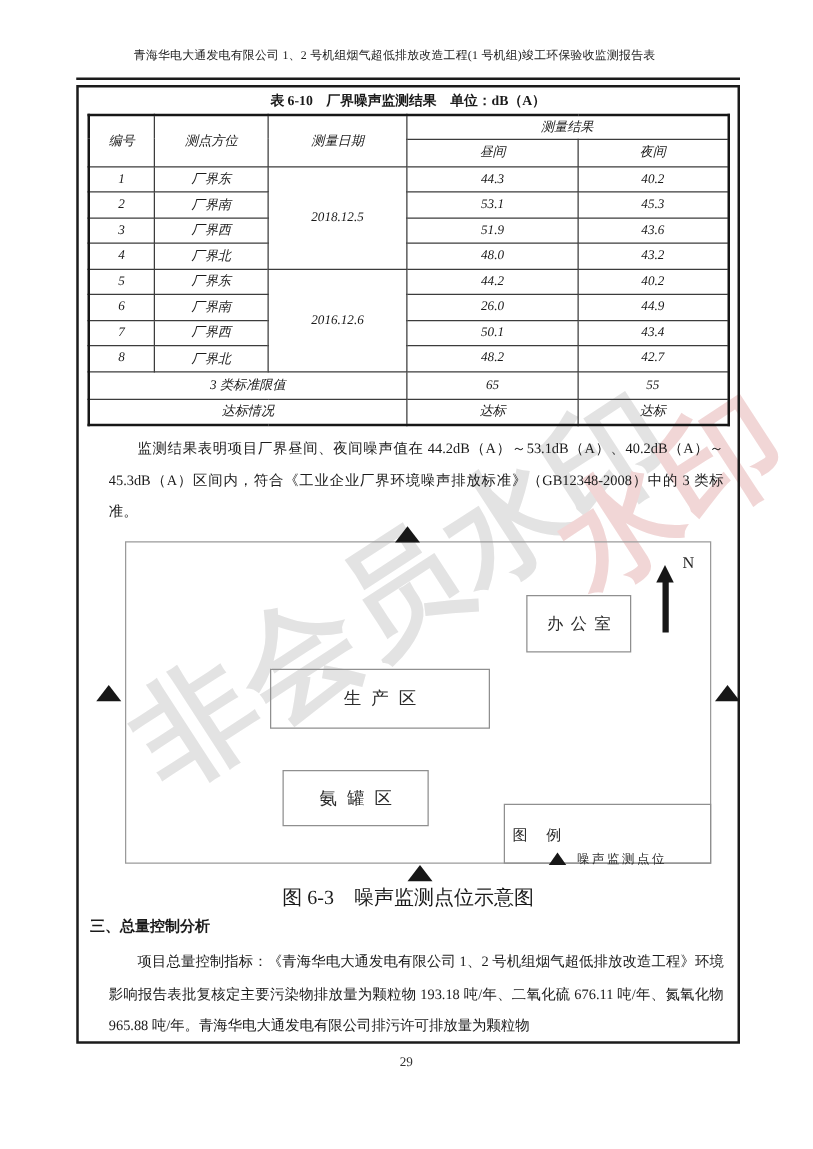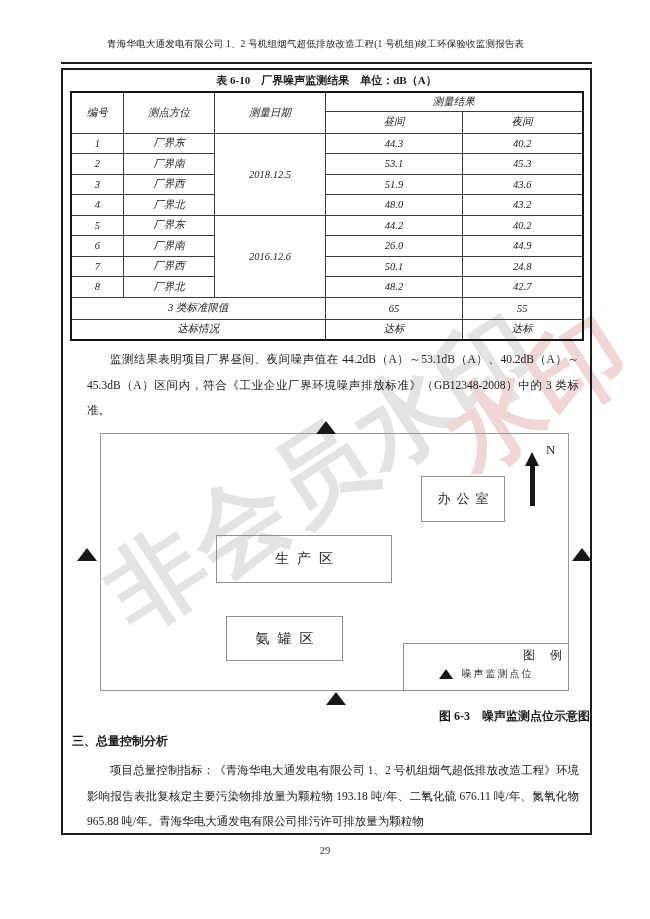--- a/index.html
+++ b/index.html
@@ -30,34 +30,34 @@
   .para2{top:688px;}
   .section-heading{position:absolute;left:9px;top:663px;font-size:12px;font-weight:bold;z-index:2;}
   
   .diagram{position:absolute;left:37px;top:363px;width:467px;height:256px;border:1px solid #9a9a9a;box-sizing:content-box;z-index:2;}
   .dbox{position:absolute;border:1px solid #8f8f8f;display:flex;align-items:center;justify-content:center;
     font-size:14px;letter-spacing:8px;text-indent:8px;color:#2b2b2b;}
   .box-office{left:320px;top:42px;width:82px;height:44px;font-size:13px;letter-spacing:6px;text-indent:6px;}
   .box-production{left:115px;top:101px;width:174px;height:46px;}
   .box-ammonia{left:125px;top:182px;width:115px;height:43px;}
   .legend{position:absolute;right:-1px;bottom:-1px;width:164px;height:46px;border:1px solid #8f8f8f;}
-  .legend-title{margin-top:3px;text-align:right;font-size:12px;letter-spacing:6px;text-indent:6px;color:#2b2b2b;}
+  .legend-title{margin-top:16px;text-align:left;font-size:12px;letter-spacing:6px;text-indent:6px;color:#2b2b2b;}
   .legend-row{display:flex;align-items:center;justify-content:center;gap:9px;margin-top:3px;}
   .legend-label{font-size:10px;letter-spacing:2px;color:#2b2b2b;font-family:Liberation Serif, serif;}
   .tri{width:0;height:0;border-left:10px solid transparent;border-right:10px solid transparent;border-bottom:13px solid #171717;position:absolute;}
   .tri-sm{width:0;height:0;border-left:7px solid transparent;border-right:7px solid transparent;border-bottom:10px solid #171717;}
   .tri-top{left:215px;top:-13px;}
   .tri-left{left:-24px;top:114px;}
   .tri-right{left:471px;top:114px;}
   .tri-bottom{left:225px;top:258px;}
   .north{position:absolute;left:424px;top:8px;width:40px;height:66px;}
   .north-label{position:absolute;left:21px;top:0;font-size:13px;color:#2b2b2b;}
   .north-head{position:absolute;left:0;top:10px;width:0;height:0;border-left:7px solid transparent;border-right:7px solid transparent;border-bottom:14px solid #171717;}
   .north-shaft{position:absolute;left:4.5px;top:22px;width:5px;height:42px;background:#171717;}
-  .caption{position:absolute;left:0;top:638px;width:100%;text-align:right;font-size:12px;font-weight:bold;z-index:2;}
+  .caption{position:absolute;left:0;top:638px;width:100%;text-align:center;font-size:16px;font-weight:normal;z-index:2;}
 </style>
 </head>
 <body>
 
 <div class="wm wm-gray" style="color:#e3e3e3">非会员水印</div>
 <div class="wm wm-pink" style="color:#f1d6d6">水印</div>
 
 <div class="doc-header">青海华电大通发电有限公司 1、2 号机组烟气超低排放改造工程(1 号机组)竣工环保验收监测报告表</div>
 <div class="header-rule"></div>
 
@@ -120,21 +120,21 @@
         <tr class="drow">
           <td>6</td>
           <td>厂界南</td>
           <td>26.0</td>
           <td>44.9</td>
         </tr>
         <tr class="drow">
           <td>7</td>
           <td>厂界西</td>
           <td>50.1</td>
-          <td>24.8</td>
+          <td>43.4</td>
         </tr>
         <tr class="drow">
           <td>8</td>
           <td>厂界北</td>
           <td>48.2</td>
           <td>42.7</td>
         </tr>
         <tr class="lrow">
           <td colspan="3">3 类标准限值</td>
           <td>65</td>

